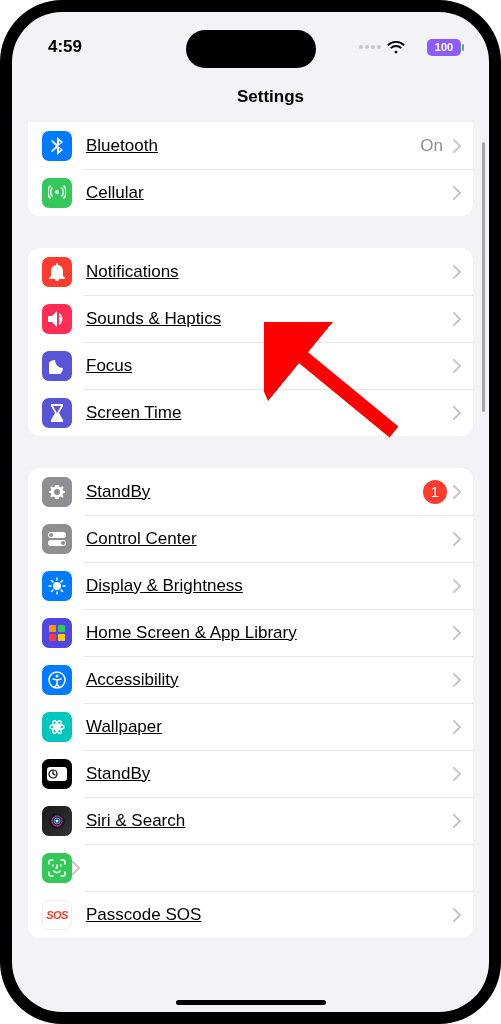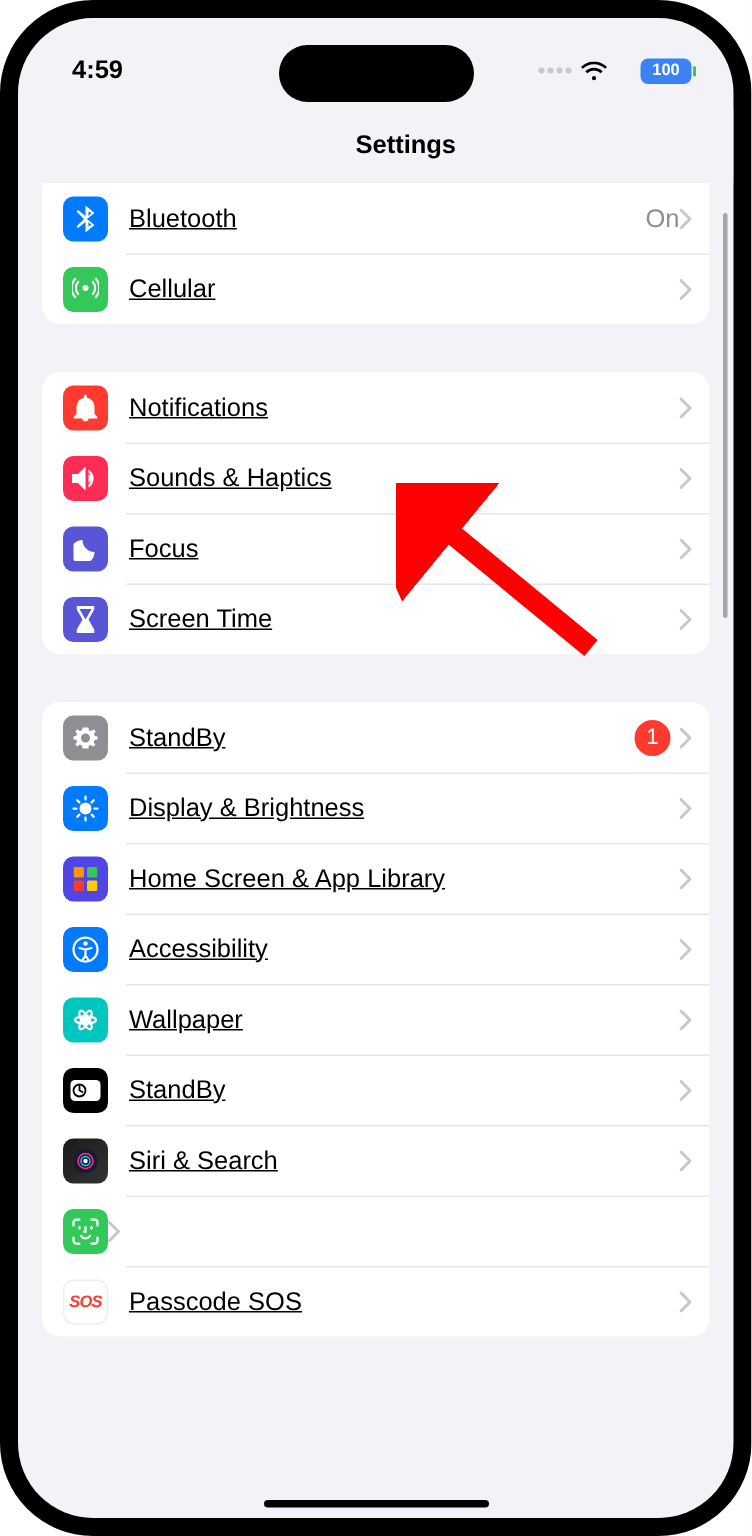--- a/index.html
+++ b/index.html
@@ -39,21 +39,21 @@
   }
   .status-time { font-size: 17px; font-weight: 600; }
   .status-right { display: flex; align-items: center; gap: 6px; }
   .dots { display: flex; gap: 2px; }
   .dots span { width: 4px; height: 4px; border-radius: 50%; background: #c7c7cc; }
   .wifi-icon svg { display: block; }
   .battery {
     display: flex; align-items: center;
     width: 34px; height: 17px;
     border-radius: 5px;
-    background: #3b82f6;
+    background: #8b5cf6;
     color: #fff;
     font-size: 11px; font-weight: 700;
     justify-content: center;
     position: relative;
     margin-left: 16px;
   }
   .battery::after {
     content: ""; position: absolute; right: -3px; top: 5px;
     width: 2px; height: 7px; background: #34c759; border-radius: 1px;
   }
@@ -96,21 +96,21 @@
     color: #fff;
   }
   .label {
     flex: 1;
     font-size: 17px;
     margin-left: 14px;
     color: #000;
     text-decoration: underline;
   }
   .detail {
-    font-size: 17px; color: #8e8e93; margin-right: 0;
+    font-size: 17px; color: #8e8e93; margin-right: 10px;
   }
   .badge {
     min-width: 24px; height: 24px; border-radius: 12px;
     background: #ff3b30; color: #fff;
     font-size: 15px; font-weight: 500;
     display: flex; align-items: center; justify-content: center;
     margin-right: 6px;
     padding: 0 6px;
   }
   .chev { color: #c7c7cc; }
@@ -272,20 +272,36 @@
           </div>
           <div class="label">StandBy</div>
           <div class="badge">1</div>
           <div class="chev">
               <svg width="8" height="14" viewBox="0 0 8 14">
                 <path d="M1 1l6 6-6 6" stroke="#c7c7cc" stroke-width="2" fill="none" stroke-linecap="round"></path>
               </svg>
             </div>
         </div>
         <div class="row">
+          <div class="icon-box bg-cc">
+            <svg width="18" height="14" viewBox="0 0 18 14">
+                <rect x="0" y="0" width="18" height="6" rx="3" fill="#fff"></rect>
+                <circle cx="3" cy="3" r="2" fill="#8e8e93"></circle>
+                <rect x="0" y="8" width="18" height="6" rx="3" fill="#fff"></rect>
+                <circle cx="15" cy="11" r="2" fill="#8e8e93"></circle>
+              </svg>
+          </div>
+          <div class="label">Control Center</div>
+          <div class="chev">
+              <svg width="8" height="14" viewBox="0 0 8 14">
+                <path d="M1 1l6 6-6 6" stroke="#c7c7cc" stroke-width="2" fill="none" stroke-linecap="round"></path>
+              </svg>
+            </div>
+        </div>
+        <div class="row">
           <div class="icon-box bg-disp">
             <svg width="18" height="18" viewBox="0 0 18 18">
                 <circle cx="9" cy="9" r="4" fill="#fff"></circle>
                 <g stroke="#fff" stroke-width="1.5" stroke-linecap="round">
                   <path d="M9 1v2M9 15v2M1 9h2M15 9h2M3.5 3.5l1.4 1.4M13.1 13.1l1.4 1.4M3.5 14.5l1.4-1.4M13.1 4.9l1.4-1.4"></path>
                 </g>
               </svg>
           </div>
           <div class="label">Display &amp; Brightness</div>
           <div class="chev">

